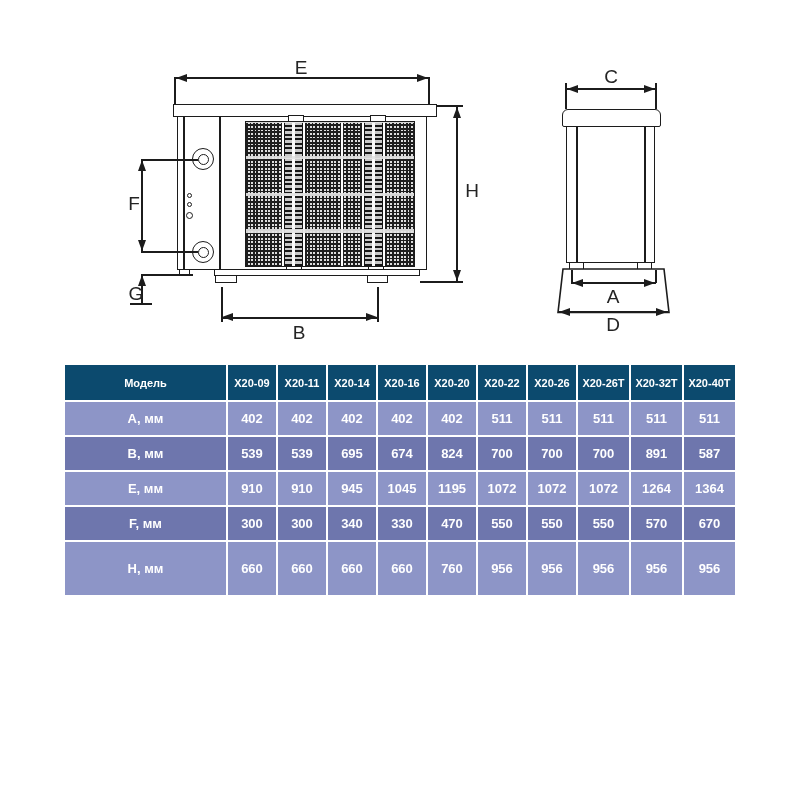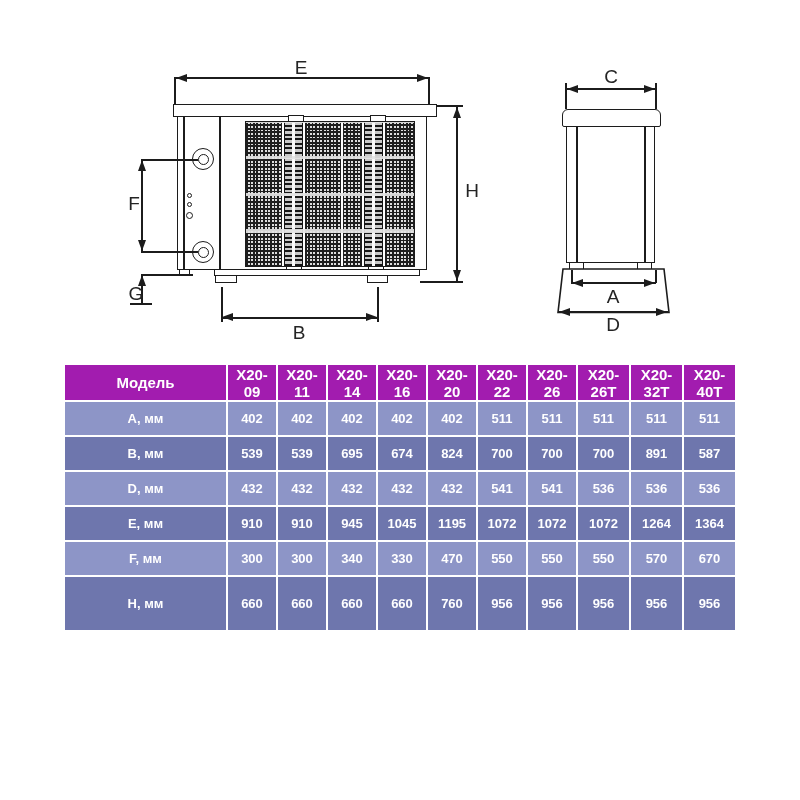--- a/index.html
+++ b/index.html
@@ -30,21 +30,21 @@
         box-sizing:border-box;background-color:#c9c9c9;background-image:
         linear-gradient(90deg,transparent 0 7px,#fafafa 7px 10px,transparent 10px 100%),
         repeating-linear-gradient(0deg,#161616 0 2px,transparent 2px 4.5px);}
   .grille::after{content:"";position:absolute;inset:0;pointer-events:none;
         background:repeating-linear-gradient(0deg,transparent 0 33.5px,rgba(228,228,228,.92) 33.5px 36.6px);}
   
   .spec-table{position:absolute;left:63px;top:363px;width:674px;border-collapse:collapse;
         table-layout:fixed;font-weight:bold;}
   .spec-table th,.spec-table td{border:2px solid #fff;text-align:center;vertical-align:middle;
         padding:0 2px;box-sizing:border-box;}
-  .spec-table thead th{background:#a21caf;color:#fff;font-size:15px;height:37px;}
+  .spec-table thead th{background:#0c4a6e;color:#fff;font-size:11px;height:37px;}
   .spec-table tbody td{color:#fff;font-size:13px;height:35px;background:#8d95c7;}
   .spec-table tbody tr:nth-child(even) td{background:#6e76ad;}
   .spec-table tbody tr:last-child td{height:55px;}
   .spec-table .c-model{width:163px;}
   .spec-table th.wide{width:53px;}
   .spec-table td.small{font-size:12px;line-height:1.3;}
 </style>
 </head>
 <body>
 
@@ -190,33 +190,20 @@
           <td>695</td>
           <td>674</td>
           <td>824</td>
           <td>700</td>
           <td>700</td>
           <td class="wide">700</td>
           <td class="wide">891</td>
           <td class="wide">587</td>
         </tr>
         <tr>
-          <td class="c-model">D, мм</td>
-          <td>432</td>
-          <td>432</td>
-          <td>432</td>
-          <td>432</td>
-          <td>432</td>
-          <td>541</td>
-          <td>541</td>
-          <td class="wide">536</td>
-          <td class="wide">536</td>
-          <td class="wide">536</td>
-        </tr>
-        <tr>
           <td class="c-model">E, мм</td>
           <td>910</td>
           <td>910</td>
           <td>945</td>
           <td>1045</td>
           <td>1195</td>
           <td>1072</td>
           <td>1072</td>
           <td class="wide">1072</td>
           <td class="wide">1264</td>

